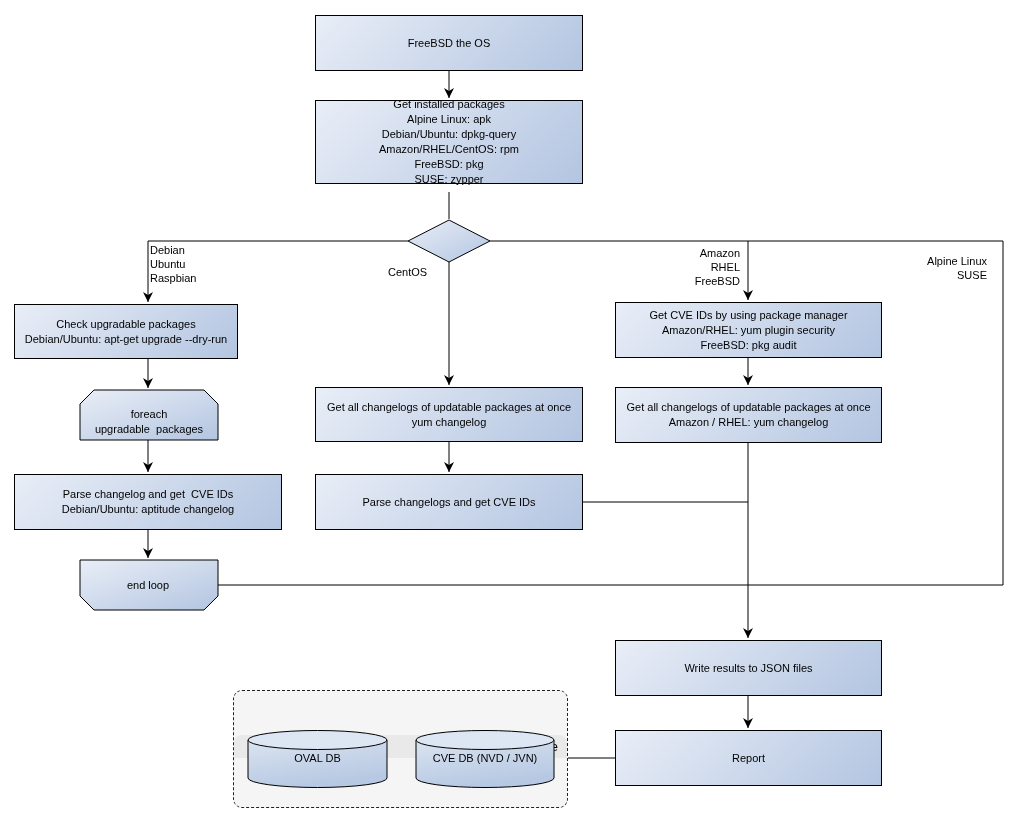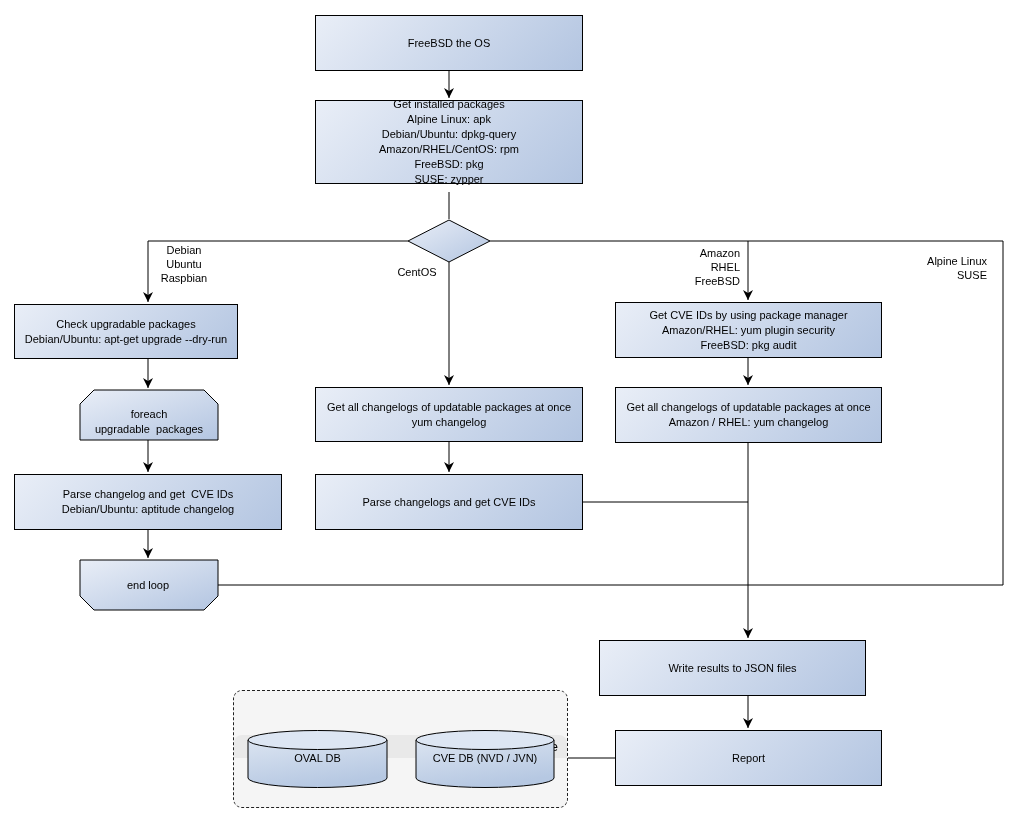--- a/index.html
+++ b/index.html
@@ -15,33 +15,33 @@
   }
   .txt {
     position:absolute; left:50%; top:50%; transform:translate(-50%,-50%);
     white-space:pre; text-align:center; font-size:11px; line-height:15px;
   }
   .shape-label { position:absolute; }
 
   .edge-label {
     position:absolute; white-space:pre; font-size:11px; line-height:14px;
   }
-  .edge-label.center { text-align:center; }
+  .edge-label.center { }
   .edge-label.right  { text-align:right; }
 
   
   #n-detect        { left:315px; top:15px;  width:268px; height:56px; }
   #n-installed     { left:315px; top:100px; width:268px; height:84px; }
   #n-checkupg      { left:14px;  top:304px; width:224px; height:55px; }
   #n-parseleft     { left:14px;  top:474px; width:268px; height:56px;padding-left:48px; }
   #n-chlogcenter   { left:315px; top:387px; width:268px; height:55px; }
   #n-parsecenter   { left:315px; top:474px; width:268px; height:56px; }
   #n-getcve        { left:615px; top:302px; width:267px; height:56px; }
   #n-chlogright    { left:615px; top:387px; width:267px; height:56px; }
-  #n-write         { left:599px; top:640px; width:267px; height:56px; }
+  #n-write         { left:615px; top:640px; width:267px; height:56px; }
   #n-report        { left:615px; top:730px; width:267px; height:56px; }
 
   #lbl-foreach     { left:80px;  top:390px; width:138px; height:64px; }
   #lbl-endloop     { left:80px;  top:560px; width:136px; height:50px; }
 
   #el-debian  { left:150px; top:243px; width:68px;  }
   #el-centos  { left:388px; top:265px; width:58px; }
   #el-amazon  { left:640px; top:246px; width:100px; }
   #el-alpine  { left:887px; top:254px; width:100px; }
 

